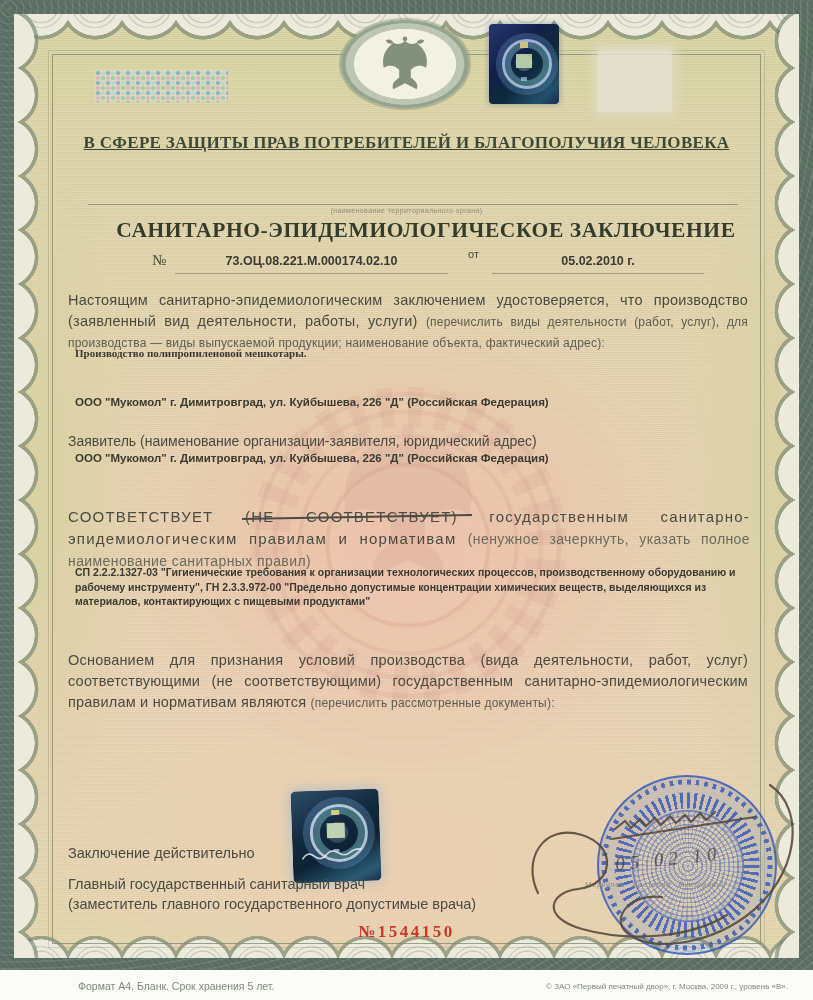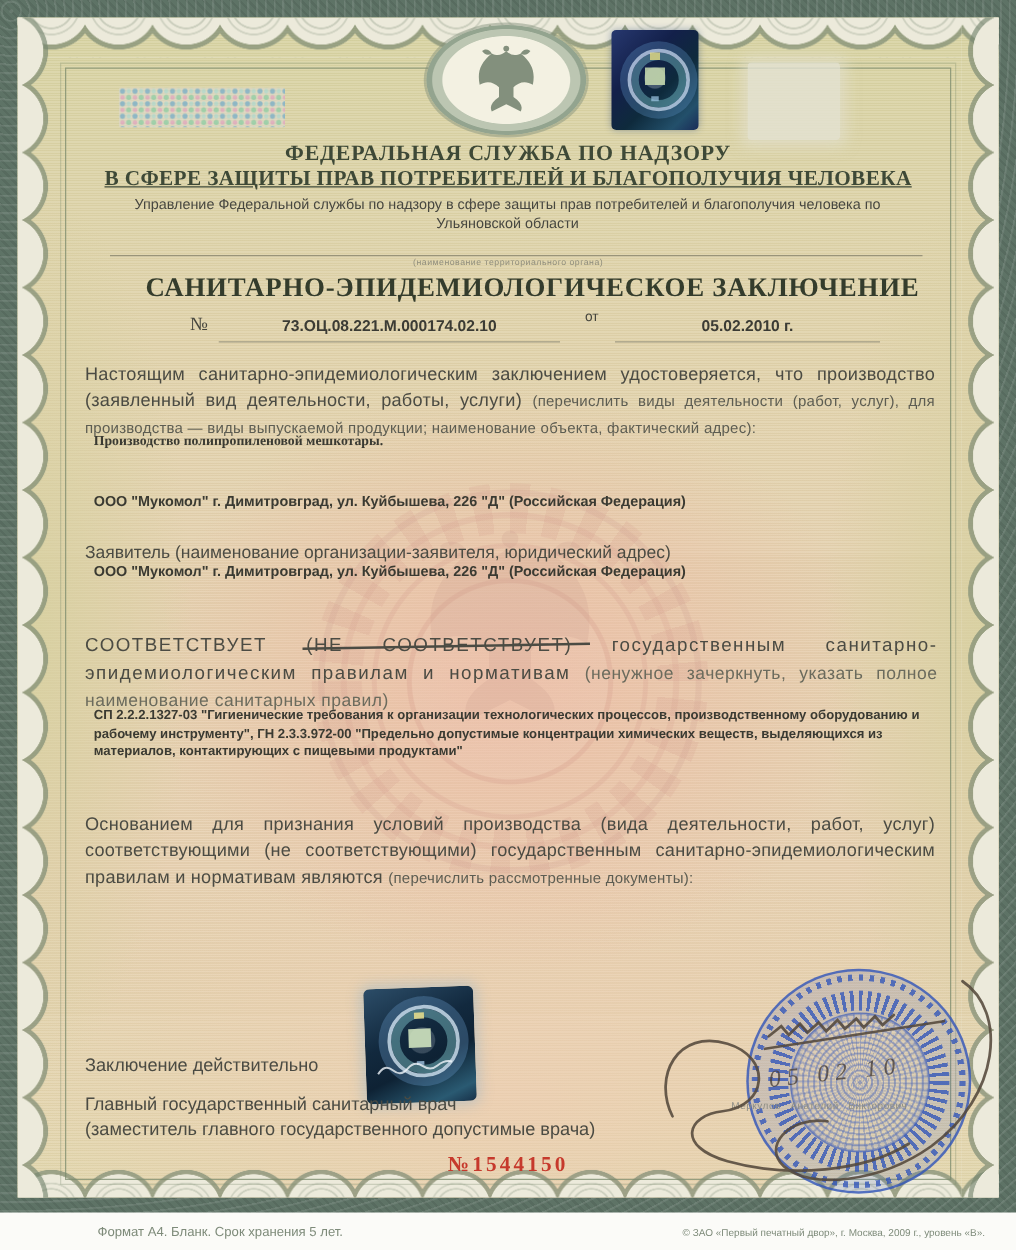--- a/index.html
+++ b/index.html
@@ -169,23 +169,21 @@
     <div class="iristrip"></div>
     <div class="fadedrect"></div>
     <div class="emblem">
       <svg width="64" height="58" viewBox="0 0 64 60">
         <path fill="#83907d" d="M32 6 C28 10 24 10 20 8 C10 16 8 24 10 34 C16 30 22 32 26 36 L26 44 C20 48 18 52 20 56 L32 50 L44 56 C46 52 44 48 38 44 L38 36 C42 32 48 30 54 34 C56 24 54 16 44 8 C40 10 36 10 32 6 Z M20 8 C18 4 14 4 12 6 C14 9 17 10 20 8 Z M44 8 C46 4 50 4 52 6 C50 9 47 10 44 8 Z"></path>
         <circle cx="32" cy="4" r="2.4" fill="#83907d"></circle>
       </svg>
     </div>
     <div class="holo-top"></div>
 
-    <div class="t hdr1">ФЕДЕРАЛЬНАЯ СЛУЖБА ПО НАДЗОРУ</div>
     <div class="t hdr2">В СФЕРЕ ЗАЩИТЫ ПРАВ ПОТРЕБИТЕЛЕЙ И БЛАГОПОЛУЧИЯ  ЧЕЛОВЕКА</div>
-    <div class="t dept">Управление Федеральной службы по надзору в сфере защиты прав потребителей и благополучия человека по Ульяновской области</div>
     <div class="rule-main"></div>
     <div class="t caption">(наименование территориального органа)</div>
 
     <div class="t doctitle">САНИТАРНО-ЭПИДЕМИОЛОГИЧЕСКОЕ ЗАКЛЮЧЕНИЕ</div>
     <div class="t numsym">№</div>
     <div class="numline"></div>
     <div class="t numval">73.ОЦ.08.221.М.000174.02.10</div>
     <div class="t otlbl">от</div>
     <div class="dateline"></div>
     <div class="t dateval">05.02.2010 г.</div>

